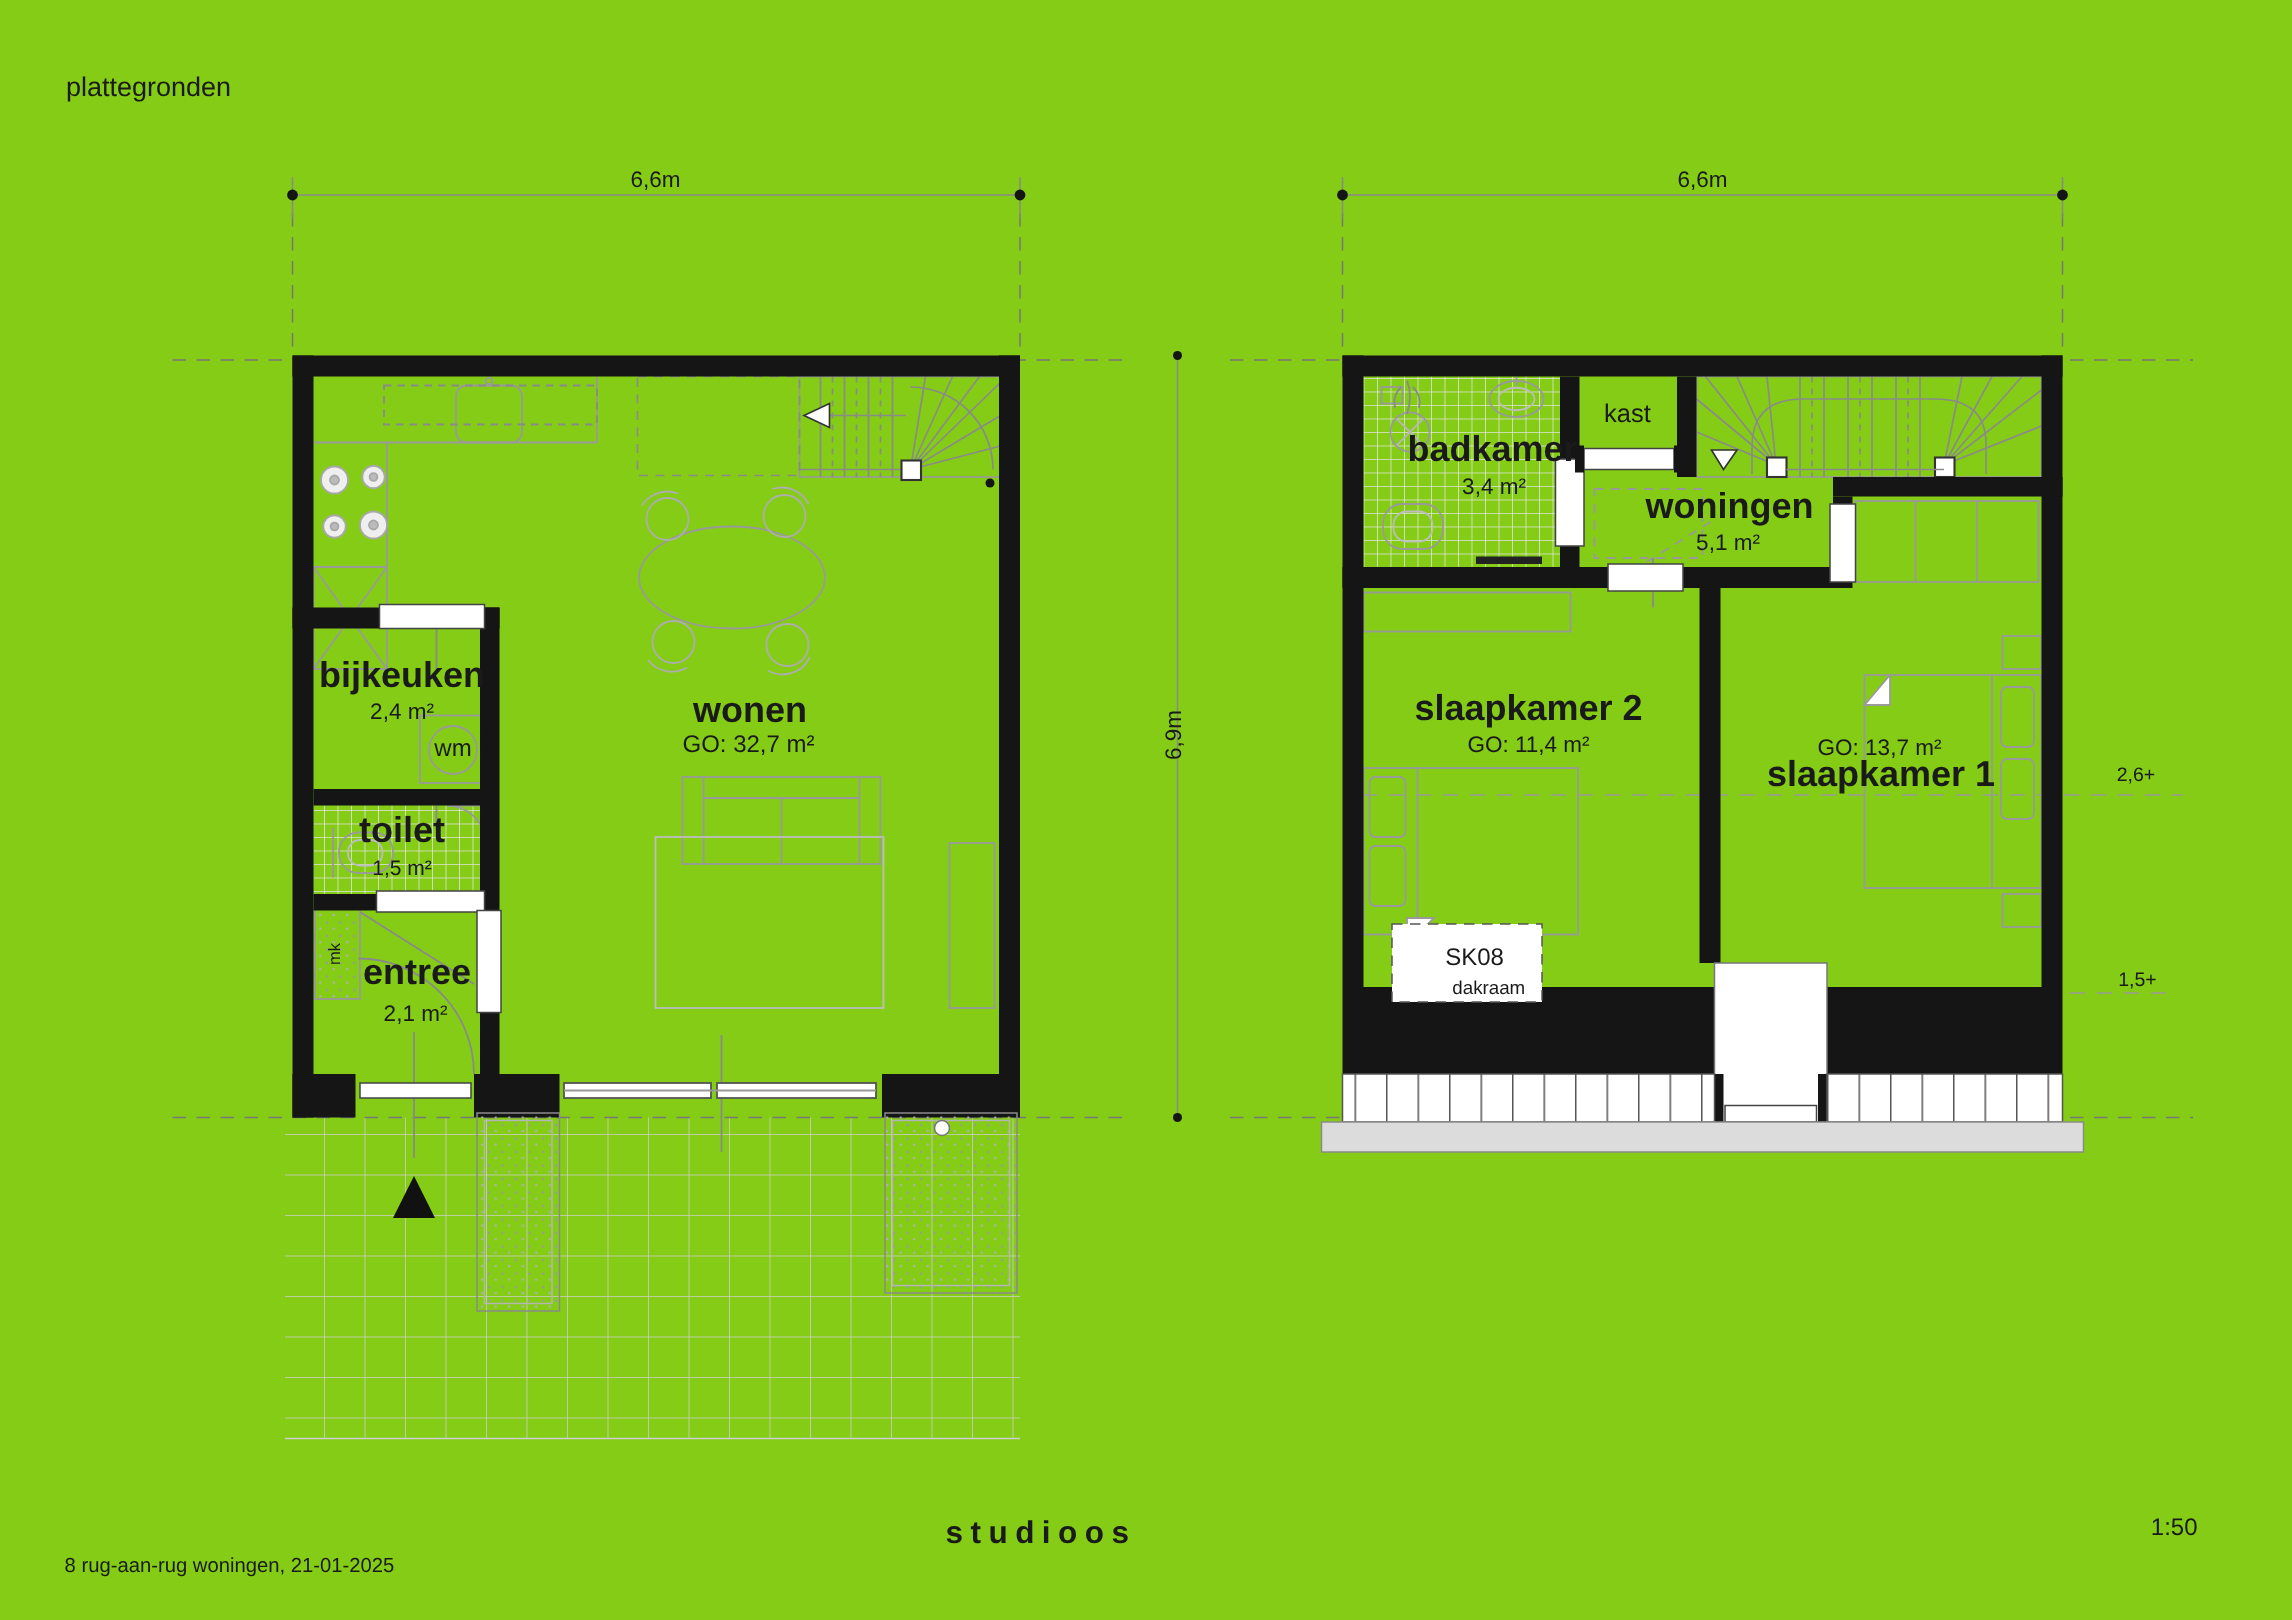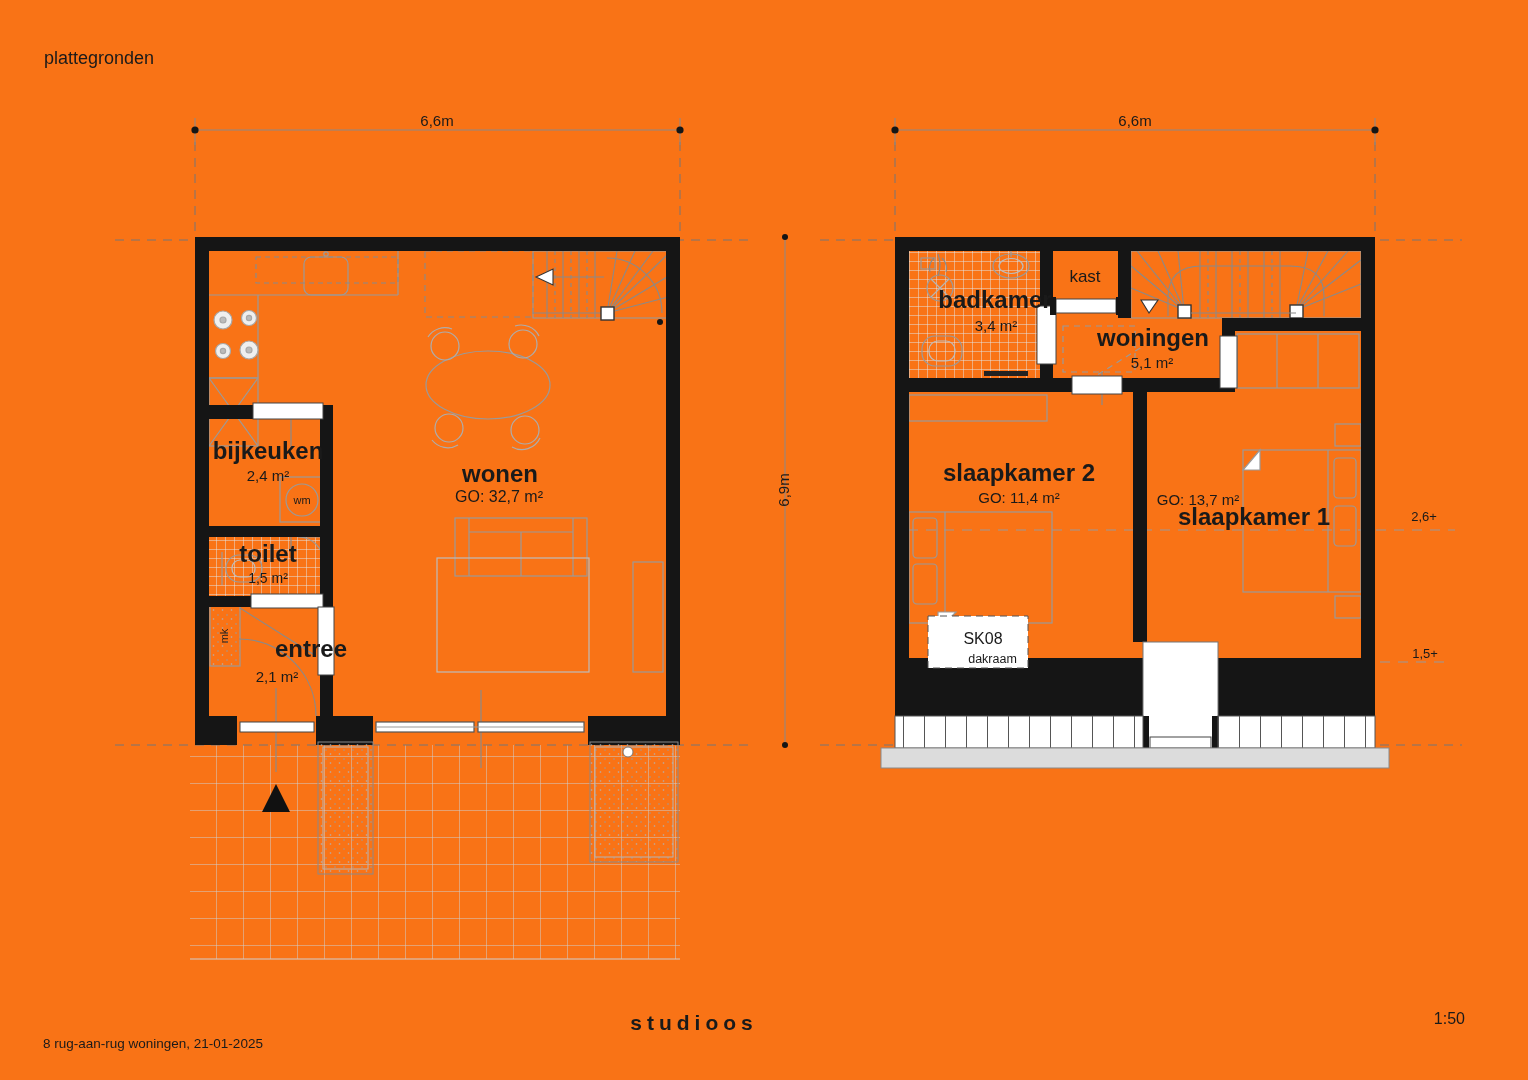--- a/index.html
+++ b/index.html
@@ -1,16 +1,16 @@
 <!DOCTYPE html>
 <html><head>
 <meta charset="utf-8">
 <style>
   html,body{margin:0;padding:0;background:#fff;}
-  .canvas{position:relative;width:1528px;height:1080px;background:#f97316;overflow:hidden;
+  .canvas{position:relative;width:1528px;height:1080px;background:#84cc16;overflow:hidden;
           font-family:"Liberation Sans",sans-serif;color:#1a1a1a;}
   .canvas svg{position:absolute;left:0;top:0;}
   .lbl{position:absolute;white-space:nowrap;transform:translate(-50%,-50%);
        font-family:"Liberation Sans",sans-serif;color:#1a1a1a;line-height:1;}
   .lbl.left{transform:translate(0,-50%);}
   .lbl.right{transform:translate(-100%,-50%);}
   .rot{transform:translate(-50%,-50%) rotate(-90deg);}
   .room{font-size:24px;font-weight:bold;}
   .area{font-size:15px;}
   .small{font-size:13px;}
@@ -326,38 +326,38 @@
 </svg>
 
   <div class="lbl left" style="left:44px;top:58px;font-size:18px;">plattegronden</div>
 
   <div class="lbl" style="left:437px;top:120px;font-size:15px;">6,6m</div>
   <div class="lbl" style="left:1135px;top:120px;font-size:15px;">6,6m</div>
   <div class="lbl rot" style="left:783px;top:490px;font-size:15px;">6,9m</div>
 
   <div class="lbl room" style="left:268px;top:451px;">bijkeuken</div>
   <div class="lbl area" style="left:268px;top:475px;">2,4 m²</div>
-  <div class="lbl" style="left:302px;top:500px;font-size:11px;">wm</div>
+  <div class="lbl" style="left:302px;top:500px;font-size:16px;">wm</div>
   <div class="lbl room" style="left:268px;top:554px;">toilet</div>
   <div class="lbl" style="left:268px;top:578px;font-size:14px;">1,5 m²</div>
-  <div class="lbl room" style="left:278px;top:649px;margin-left:33px;">entree</div>
+  <div class="lbl room" style="left:278px;top:649px;">entree</div>
   <div class="lbl area" style="left:277px;top:676px;">2,1 m²</div>
   <div class="lbl rot" style="left:224px;top:636px;font-size:11px;">mk</div>
   <div class="lbl room" style="left:500px;top:474px;">wonen</div>
   <div class="lbl" style="left:499px;top:497px;font-size:16px;">GO: 32,7 m²</div>
 
   <div class="lbl room" style="left:995px;top:300px;">badkamer</div>
   <div class="lbl area" style="left:996px;top:325px;">3,4 m²</div>
   <div class="lbl" style="left:1085px;top:276px;font-size:17px;">kast</div>
   <div class="lbl room" style="left:1153px;top:338px;">woningen</div>
   <div class="lbl area" style="left:1152px;top:362px;">5,1 m²</div>
   <div class="lbl room" style="left:1019px;top:473px;">slaapkamer 2</div>
   <div class="lbl area" style="left:1019px;top:497px;">GO: 11,4 m²</div>
   <div class="lbl room" style="left:1254px;top:474px;margin-top:43px;">slaapkamer 1</div>
-  <div class="lbl area" style="left:1198px;top:499px;text-align:center;">GO: 13,7 m²</div>
+  <div class="lbl area" style="left:1253px;top:499px;text-align:center;">GO: 13,7 m²</div>
   <div class="lbl" style="left:983px;top:639px;font-size:16px;">SK08</div>
   <div class="lbl" style="left:983px;top:659px;font-size:12.5px;padding-left:19px;">dakraam</div>
   <div class="lbl small" style="left:1424px;top:516px;">2,6+</div>
   <div class="lbl small" style="left:1425px;top:653px;">1,5+</div>
 
   <div class="lbl left" style="left:43px;top:1020px;font-size:13.5px;margin-top:24px;">8 rug-aan-rug woningen, 21-01-2025</div>
   <div class="lbl logo" style="left:694px;top:1022px;">studioos</div>
   <div class="lbl right" style="left:1465px;top:1019px;font-size:16px;">1:50</div>
 
 </div>

